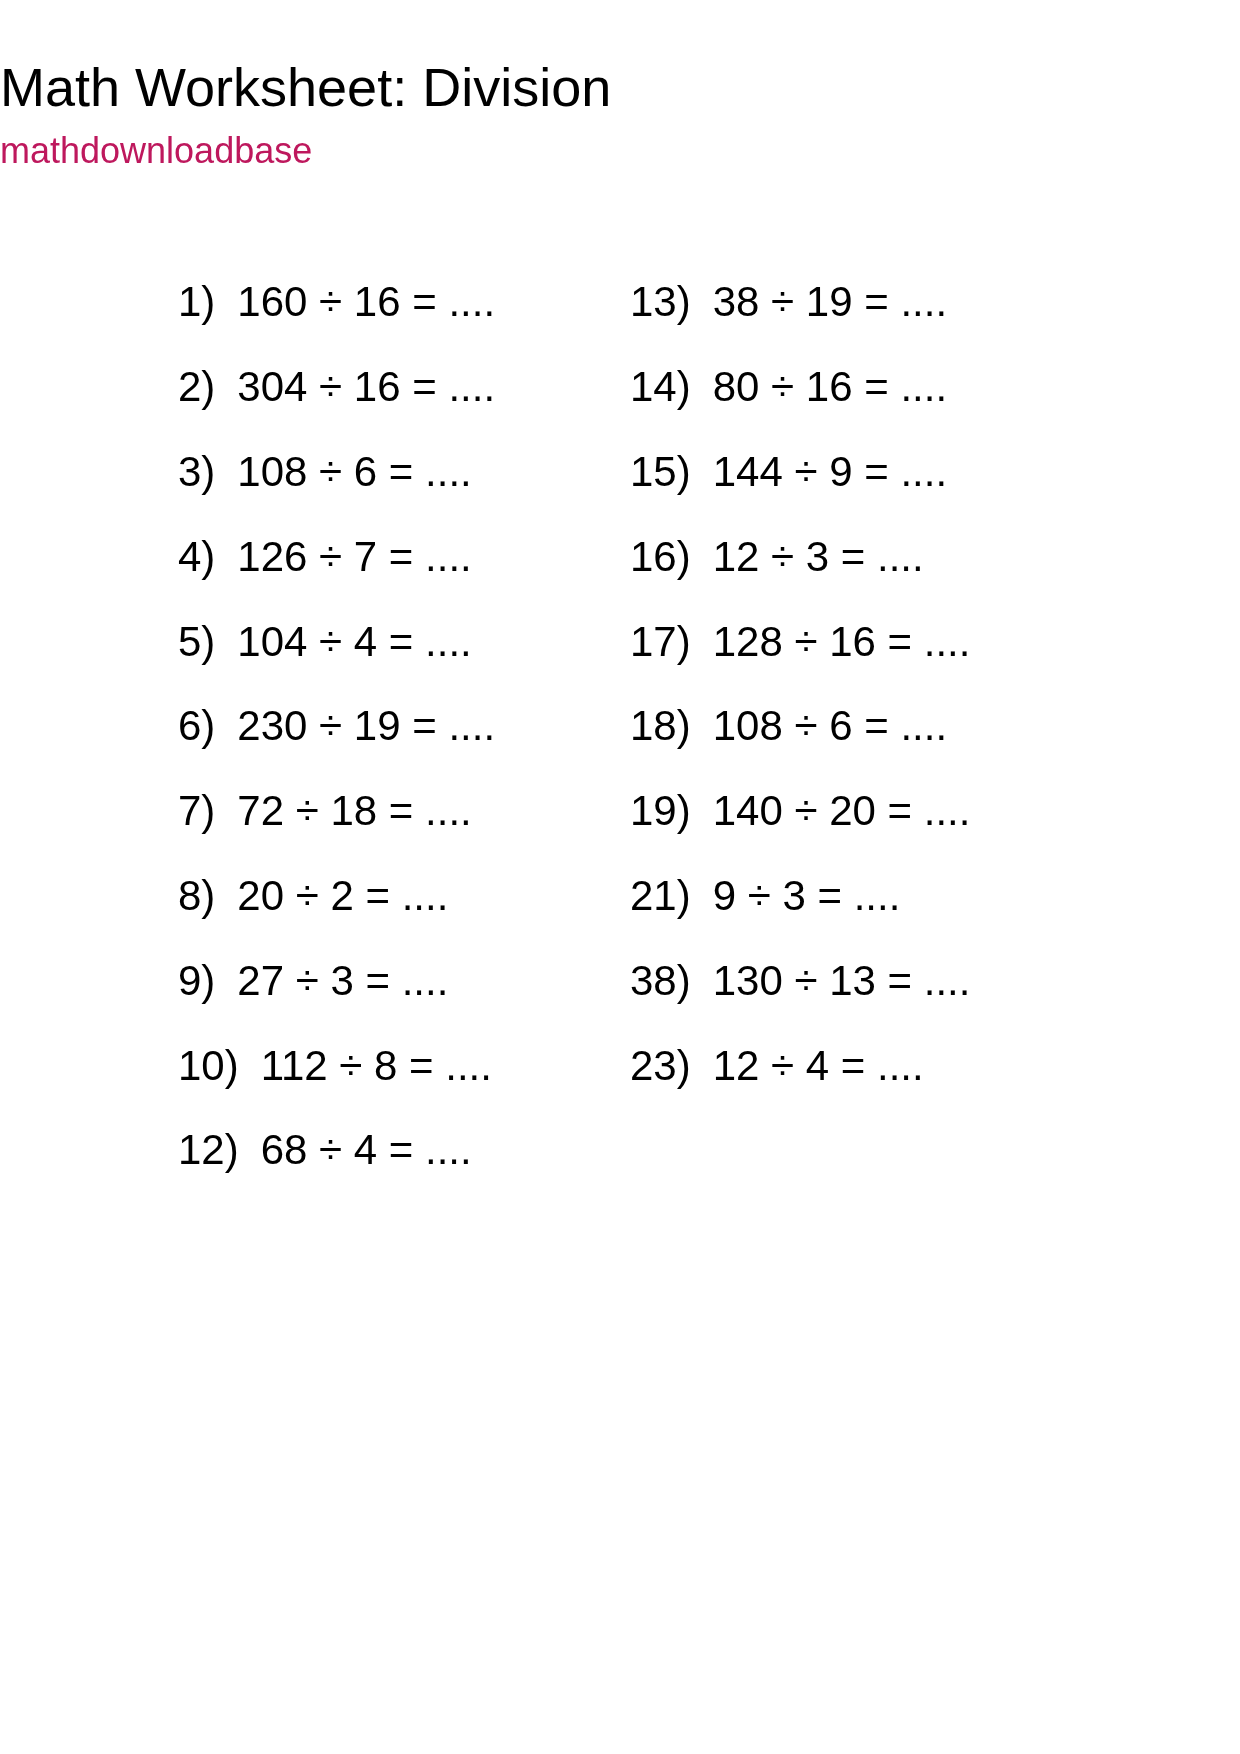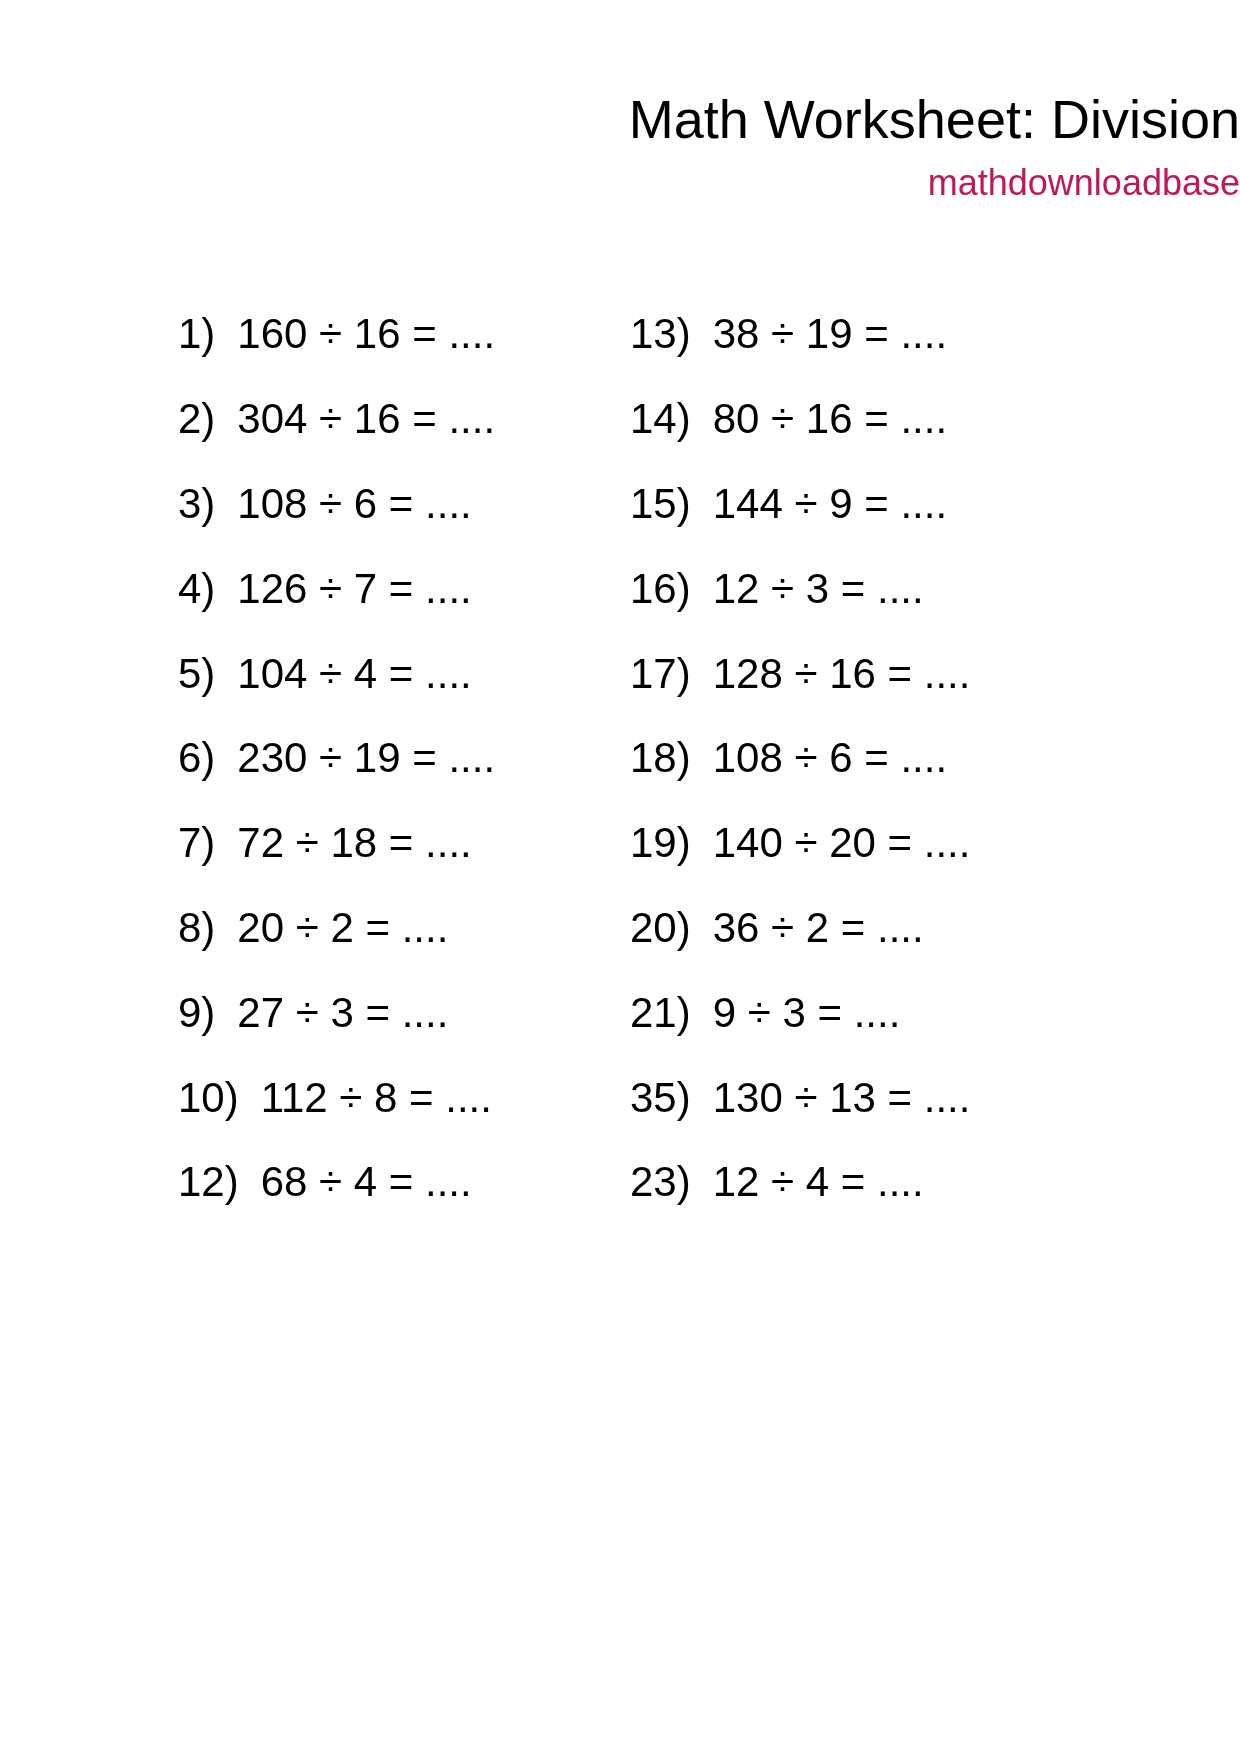--- a/index.html
+++ b/index.html
@@ -10,22 +10,22 @@
   .page {
     position: relative;
     width: 1240px;
     height: 1754px;
     background: #ffffff;
     font-family: "Liberation Sans", sans-serif;
     color: #000000;
     overflow: hidden;
   }
   .header {
-    text-align: right;
-    padding-top: 88px;
+    text-align: left;
+    padding-top: 56px;
   }
   .title {
     font-size: 54px;
     font-weight: 400;
     line-height: 1.15;
     color: #000000;
   }
   .subtitle {
     font-size: 36px;
     font-weight: 400;
@@ -139,29 +139,25 @@
       </div>
       <div class="problem">
         <span class="pnum">18)</span>
         <span class="pexpr">108 ÷ 6 = ....</span>
       </div>
       <div class="problem">
         <span class="pnum">19)</span>
         <span class="pexpr">140 ÷ 20 = ....</span>
       </div>
       <div class="problem">
-        <span class="pnum">20)</span>
-        <span class="pexpr">36 ÷ 2 = ....</span>
-      </div>
-      <div class="problem">
         <span class="pnum">21)</span>
         <span class="pexpr">9 ÷ 3 = ....</span>
       </div>
       <div class="problem">
-        <span class="pnum">35)</span>
+        <span class="pnum">38)</span>
         <span class="pexpr">130 ÷ 13 = ....</span>
       </div>
       <div class="problem">
         <span class="pnum">23)</span>
         <span class="pexpr">12 ÷ 4 = ....</span>
       </div>
     </div>
 
   </div>
 </div>

